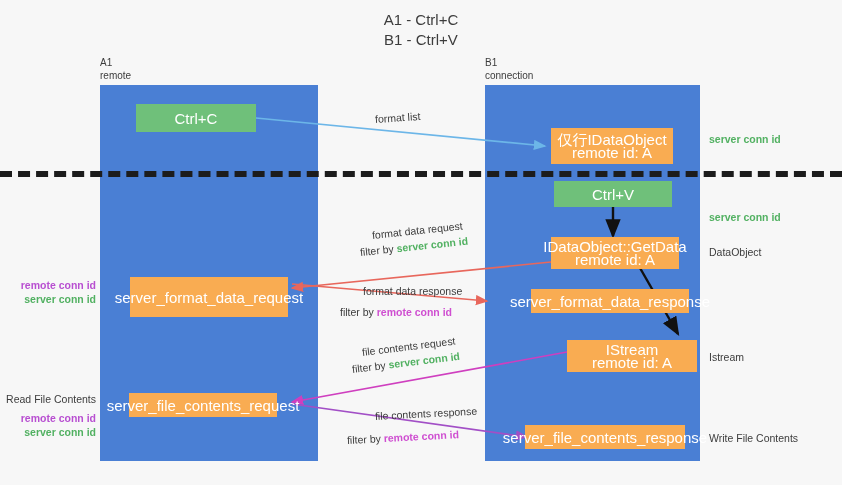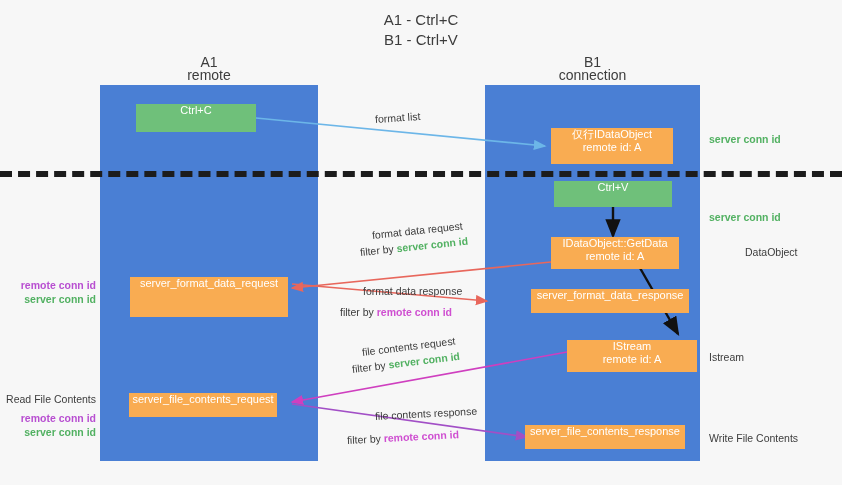--- a/index.html
+++ b/index.html
@@ -18,37 +18,37 @@
   }
 
   .lane{
     position:absolute;top:85px;height:376px;
     background:#4a7fd4;
   }
   .lane.a{left:100px;width:218px;}
   .lane.b{left:485px;width:215px;}
 
   .lane-head{
-    position:absolute;text-align:center;
-    color:#3c3c3c;font-size:14px;line-height:13px;
+    position:absolute;
+    color:#3c3c3c;font-size:10px;line-height:13px;
   }
   .lane-head.a{left:100px;width:218px;top:56px;}
   .lane-head.b{left:485px;width:215px;top:56px;}
 
   .divider{
     position:absolute;left:0;right:0;top:171px;height:0;
     border-top:6px dashed #1c1c1c;
   }
 
   .box{
     position:absolute;box-sizing:border-box;
     text-align:center;color:#ffffff;
-    font-size:11px;line-height:13px;
+    font-size:15px;line-height:13px;
     display:flex;flex-direction:column;
-    align-items:center;
+    align-items:center;justify-content:center;
   }
   .box.green{background:#6fc07a;}
   .box.orange{background:#f9ac52;}
 
   .side{
     position:absolute;font-size:10.5px;line-height:14px;
     color:#3c3c3c;
   }
   .side.green{color:#52b162;font-weight:bold;}
   .side.plain{color:#3c3c3c;}
@@ -192,21 +192,21 @@
   <div class="mid rot" style="left:347px;top:433px;transform:rotate(-3deg);">
     <span>filter by </span><span class="p">remote conn id</span>
   </div>
 
   <div class="side green right" style="left:709px;top:132px;">
     <span>server conn id</span>
   </div>
   <div class="side green right" style="left:709px;top:210px;">
     <span>server conn id</span>
   </div>
-  <div class="side plain right" style="left:709px;top:245px;margin-left:36px;">
+  <div class="side plain right" style="left:709px;top:245px;">
     <span>DataObject</span>
   </div>
   <div class="side plain right" style="left:709px;top:350px;">
     <span>Istream</span>
   </div>
   <div class="side plain right" style="left:709px;top:431px;">
     <span>Write File Contents</span>
   </div>
 
   <div class="side left" style="top:278px;">

